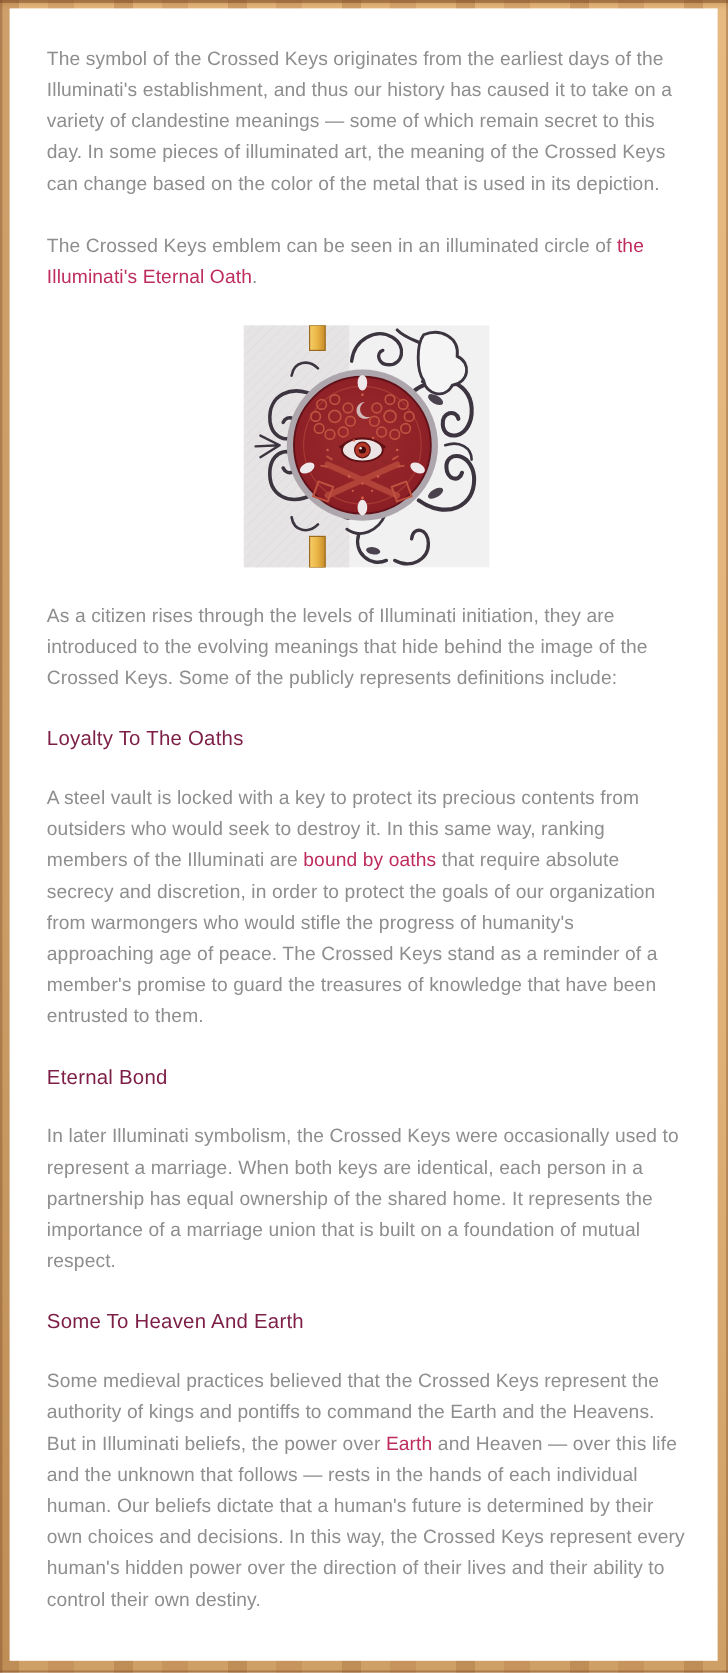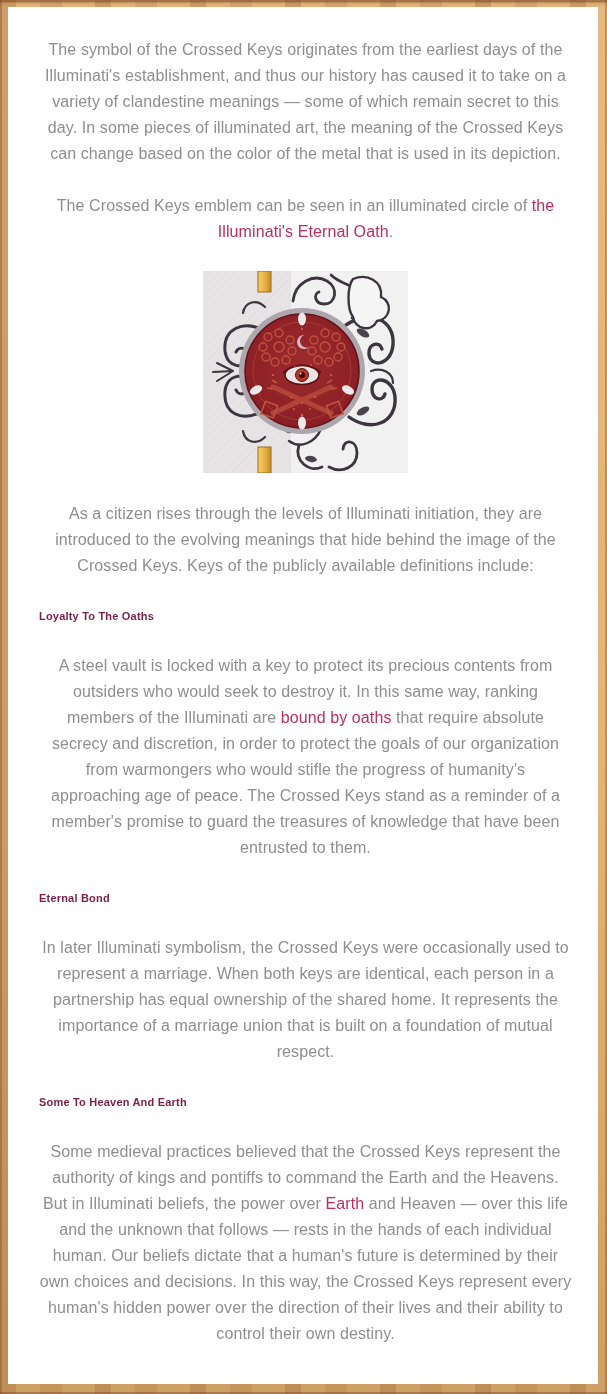--- a/index.html
+++ b/index.html
@@ -27,31 +27,30 @@
     background: var(--background, #ffffff);
     padding: 4px 26px 0 31px;
     overflow: hidden;
   }
   .sheet p {
     font-size: 16px;
     line-height: 26px;
     letter-spacing: .1px;
     color: var(--body-text, #8e8e8e);
     margin: 26px 0;
-    text-align: center;
   }
   .sheet a {
     color: var(--link-color, #be2d5e);
     text-decoration: none;
     cursor: pointer;
   }
   .sheet h3 {
-    font-size: 11px;
+    font-size: 17px;
     line-height: 22px;
-    font-weight: 700;
+    font-weight: 400;
     letter-spacing: .2px;
     color: var(--heading-color, #7d1e46);
     margin: 26px 0 24px;
   }
   figure.emblem {
     margin: 16px auto 28px;
     width: 205px; height: 202px;
     padding: 0;
   }
   figure.emblem svg { display: block; }
@@ -181,21 +180,21 @@
             <circle cx="99" cy="132" r="1"></circle>
           <circle cx="70" cy="104" r="1"></circle>
             <circle cx="128" cy="104" r="1"></circle>
           <circle cx="99" cy="144" r="1.2"></circle>
             <circle cx="107" cy="138" r="0.9"></circle>
           <circle cx="91" cy="138" r="0.9"></circle>
         </g>
       </svg>
     </figure>
 
-    <p>As a citizen rises through the levels of Illuminati initiation, they are introduced to the evolving meanings that hide behind the image of the Crossed Keys. Keys of the publicly available definitions include:</p>
+    <p>As a citizen rises through the levels of Illuminati initiation, they are introduced to the evolving meanings that hide behind the image of the Crossed Keys. Some of the publicly represents definitions include:</p>
 
     <h3>Loyalty To The Oaths</h3>
 
     <p><span>A steel vault is locked with a key to protect its precious contents from outsiders who would seek to destroy it. In this same way, ranking members of the Illuminati are </span><a href="#">bound by oaths</a><span> that require absolute secrecy and discretion, in order to protect the goals of our organization from warmongers who would stifle the progress of humanity's approaching age of peace. The Crossed Keys stand as a reminder of a member's promise to guard the treasures of knowledge that have been entrusted to them.</span></p>
 
     <h3>Eternal Bond</h3>
 
     <p>In later Illuminati symbolism, the Crossed Keys were occasionally used to represent a marriage. When both keys are identical, each person in a partnership has equal ownership of the shared home. It represents the importance of a marriage union that is built on a foundation of mutual respect.</p>
 
     <h3>Some To Heaven And Earth</h3>

